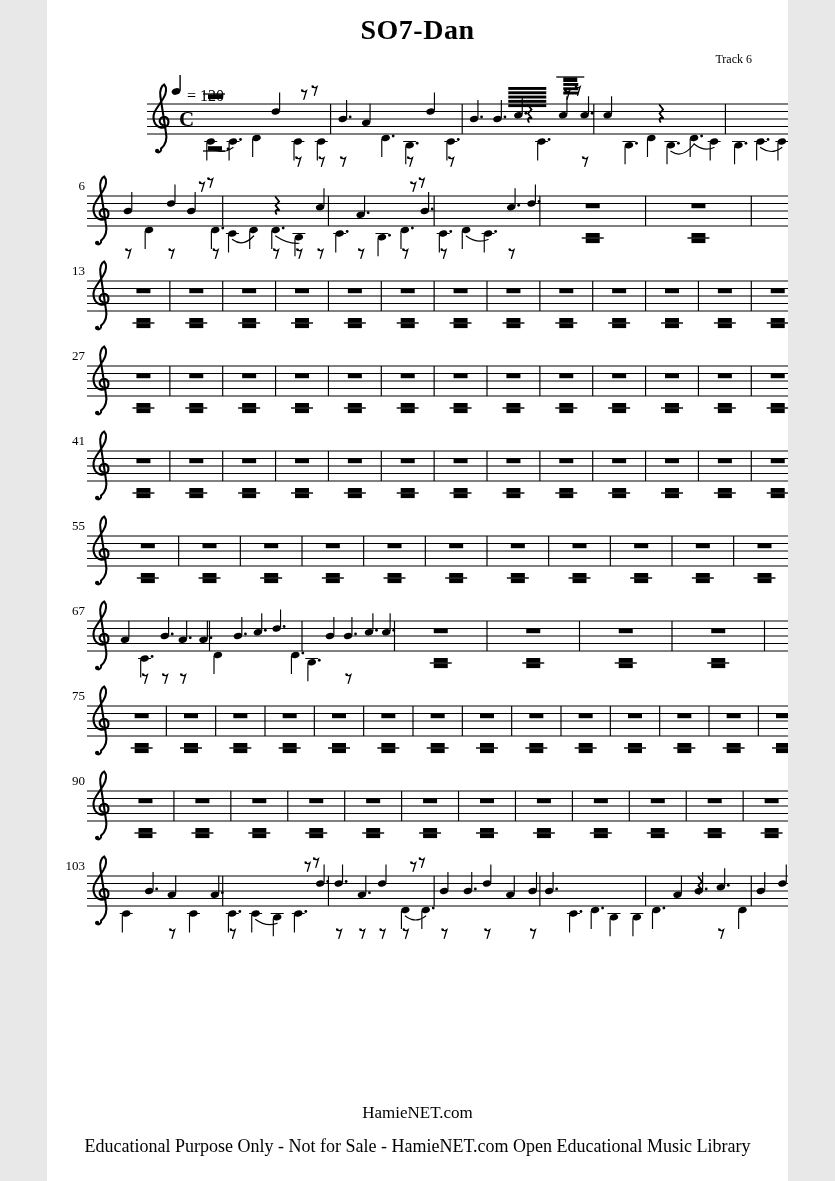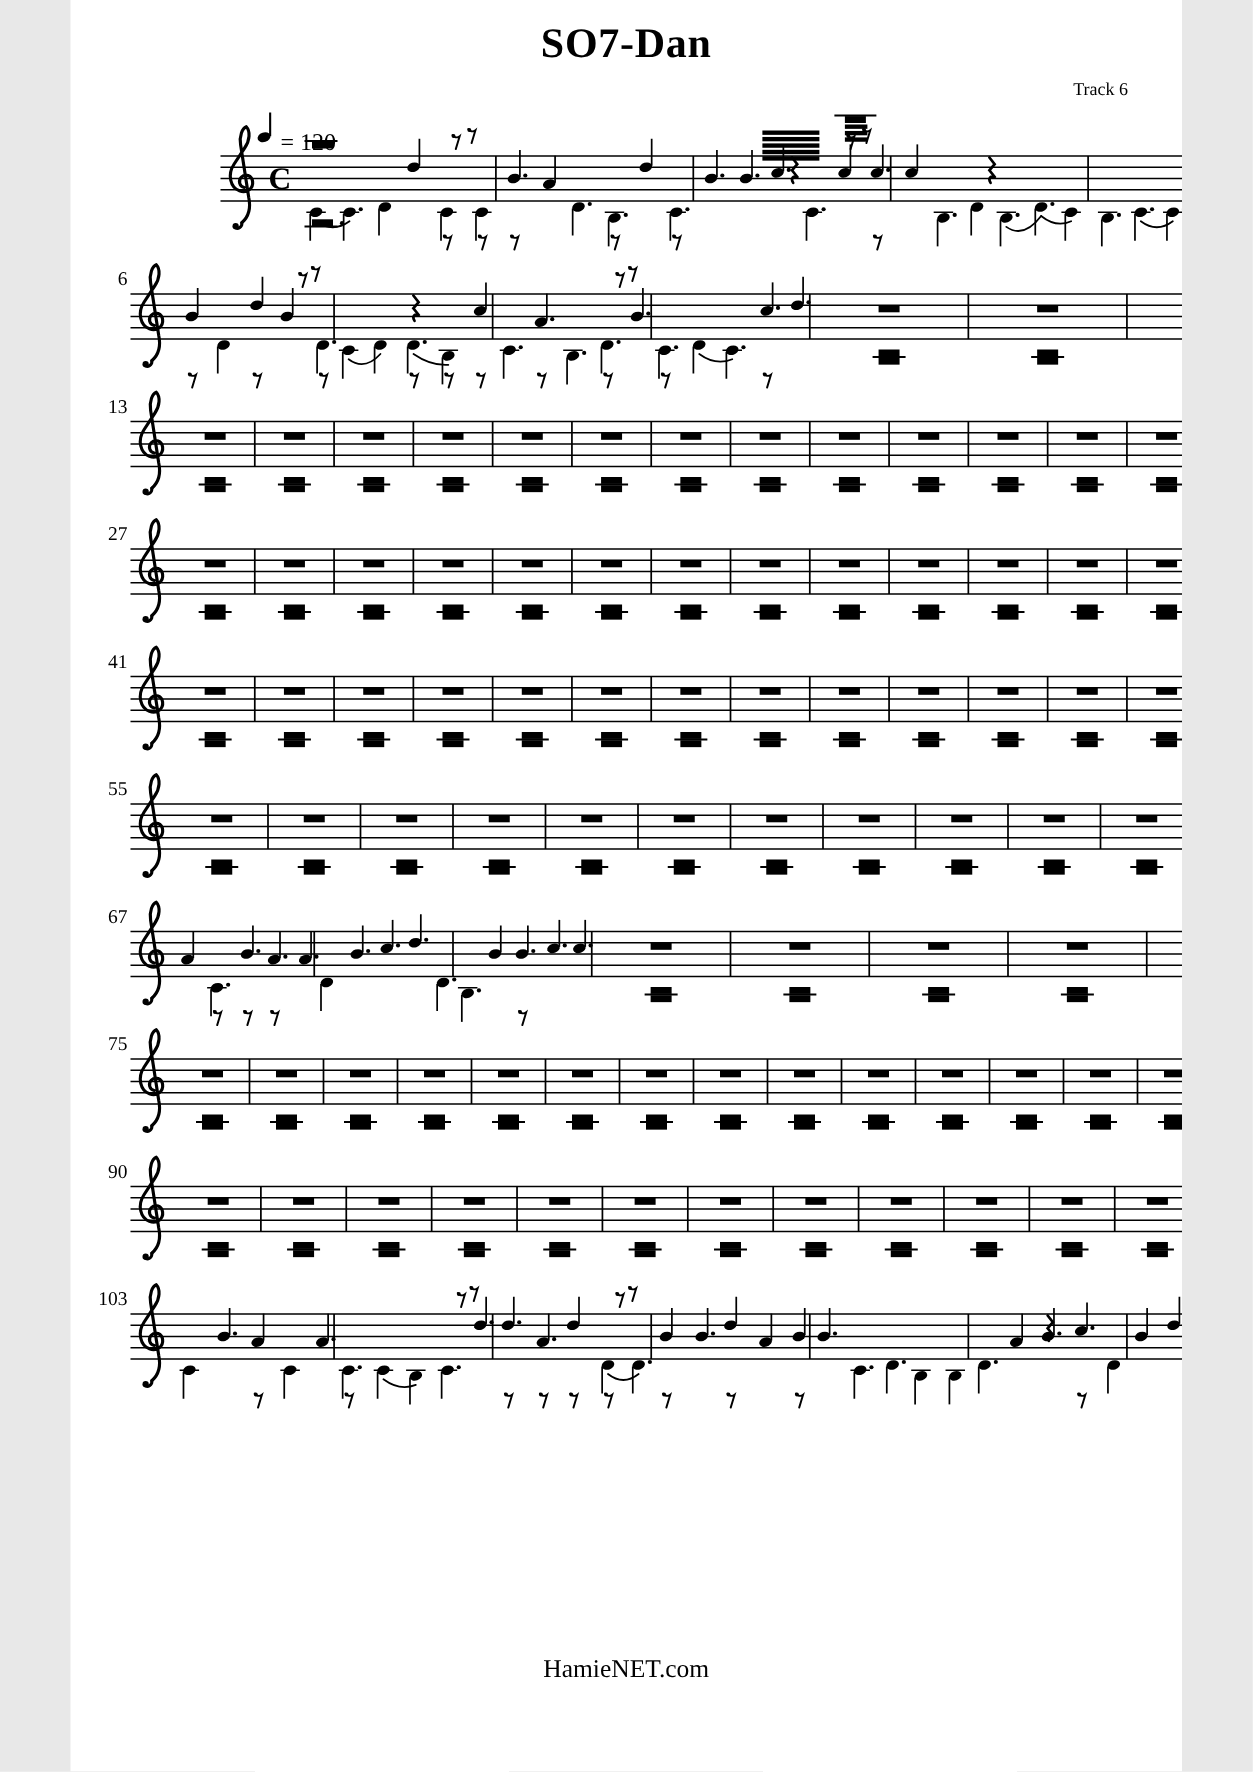--- a/index.html
+++ b/index.html
@@ -1082,14 +1082,15 @@
         <ellipse cx="778.5321436561552" cy="883.5" rx="4.3" ry="3.1" fill="#000" transform="rotate(-18 778.5321436561552 883.5)"></ellipse>
         <line x1="782.4321436561552" y1="882.5" x2="782.4321436561552" y2="864.5" stroke="#000" stroke-width="1.15"></line>
         <circle cx="786.0321436561552" cy="881.5" r="1.4" fill="#000"></circle>
         <ellipse cx="800.0639227970756" cy="883.5" rx="4.3" ry="3.1" fill="#000" transform="rotate(-18 800.0639227970756 883.5)"></ellipse>
         <line x1="803.9639227970756" y1="882.5" x2="803.9639227970756" y2="864.5" stroke="#000" stroke-width="1.15"></line>
         <path d="M 757.1428571428571 877 l 3.5 4.5 -3.5 4 4 5 c -3 -1.8 -5.2 0.2 -3.2 3.4" stroke="#000" stroke-width="1.8" fill="none" stroke-linecap="round"></path>
       </g>
     </svg>
 
   <div class="footer1">HamieNET.com</div>
+  <div class="footer2">Educational Purpose Only - Not for Sale - HamieNET.com Open Educational Music Library</div>
 
 </div>
 
 </body></html>

